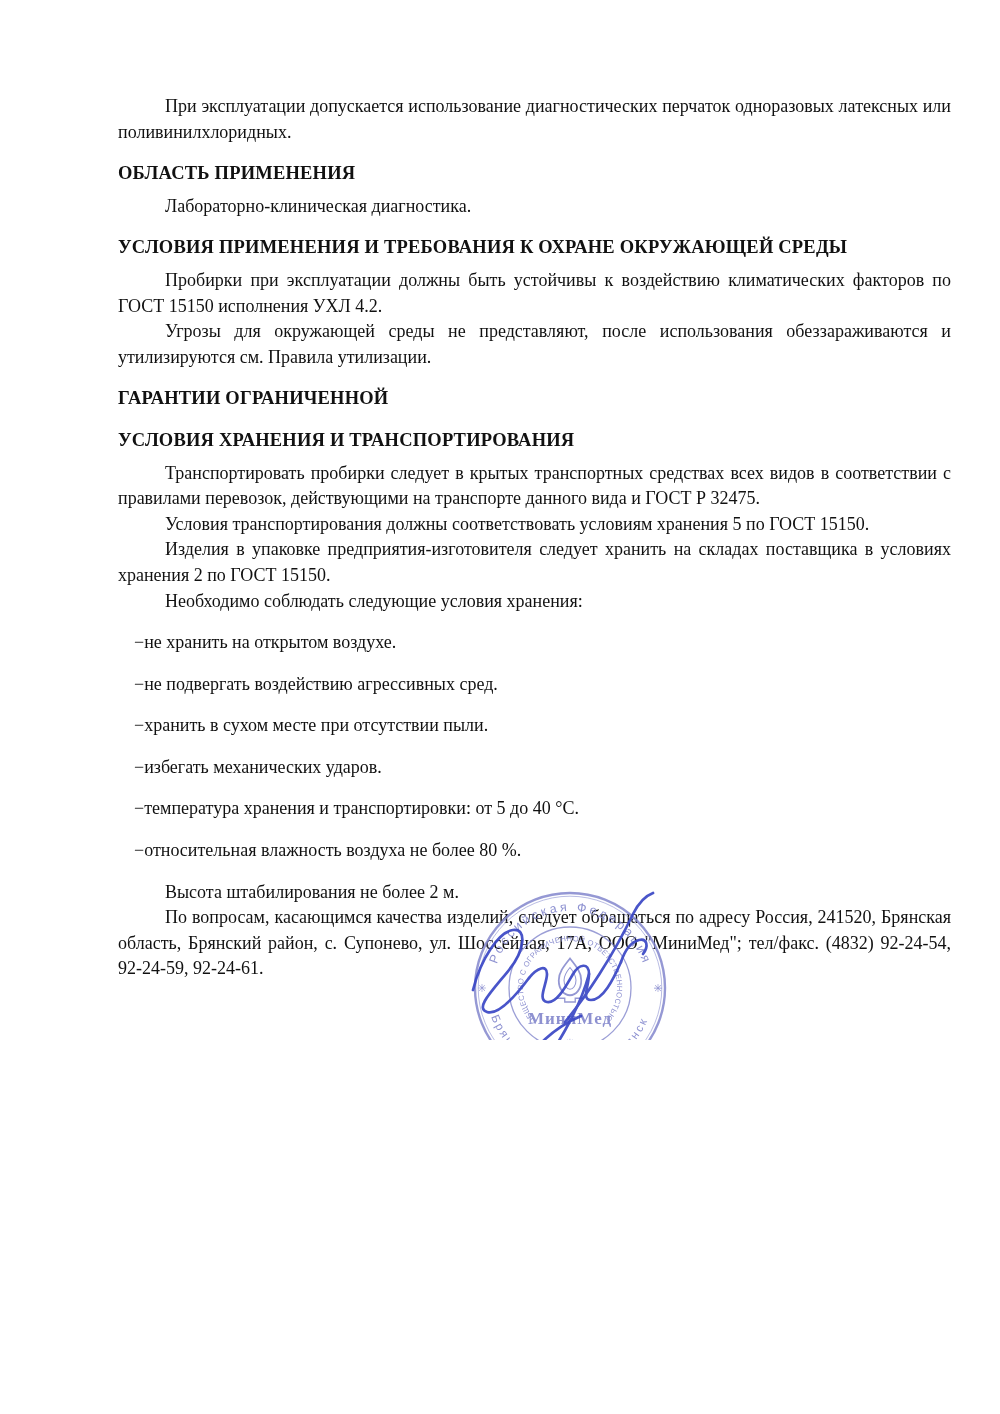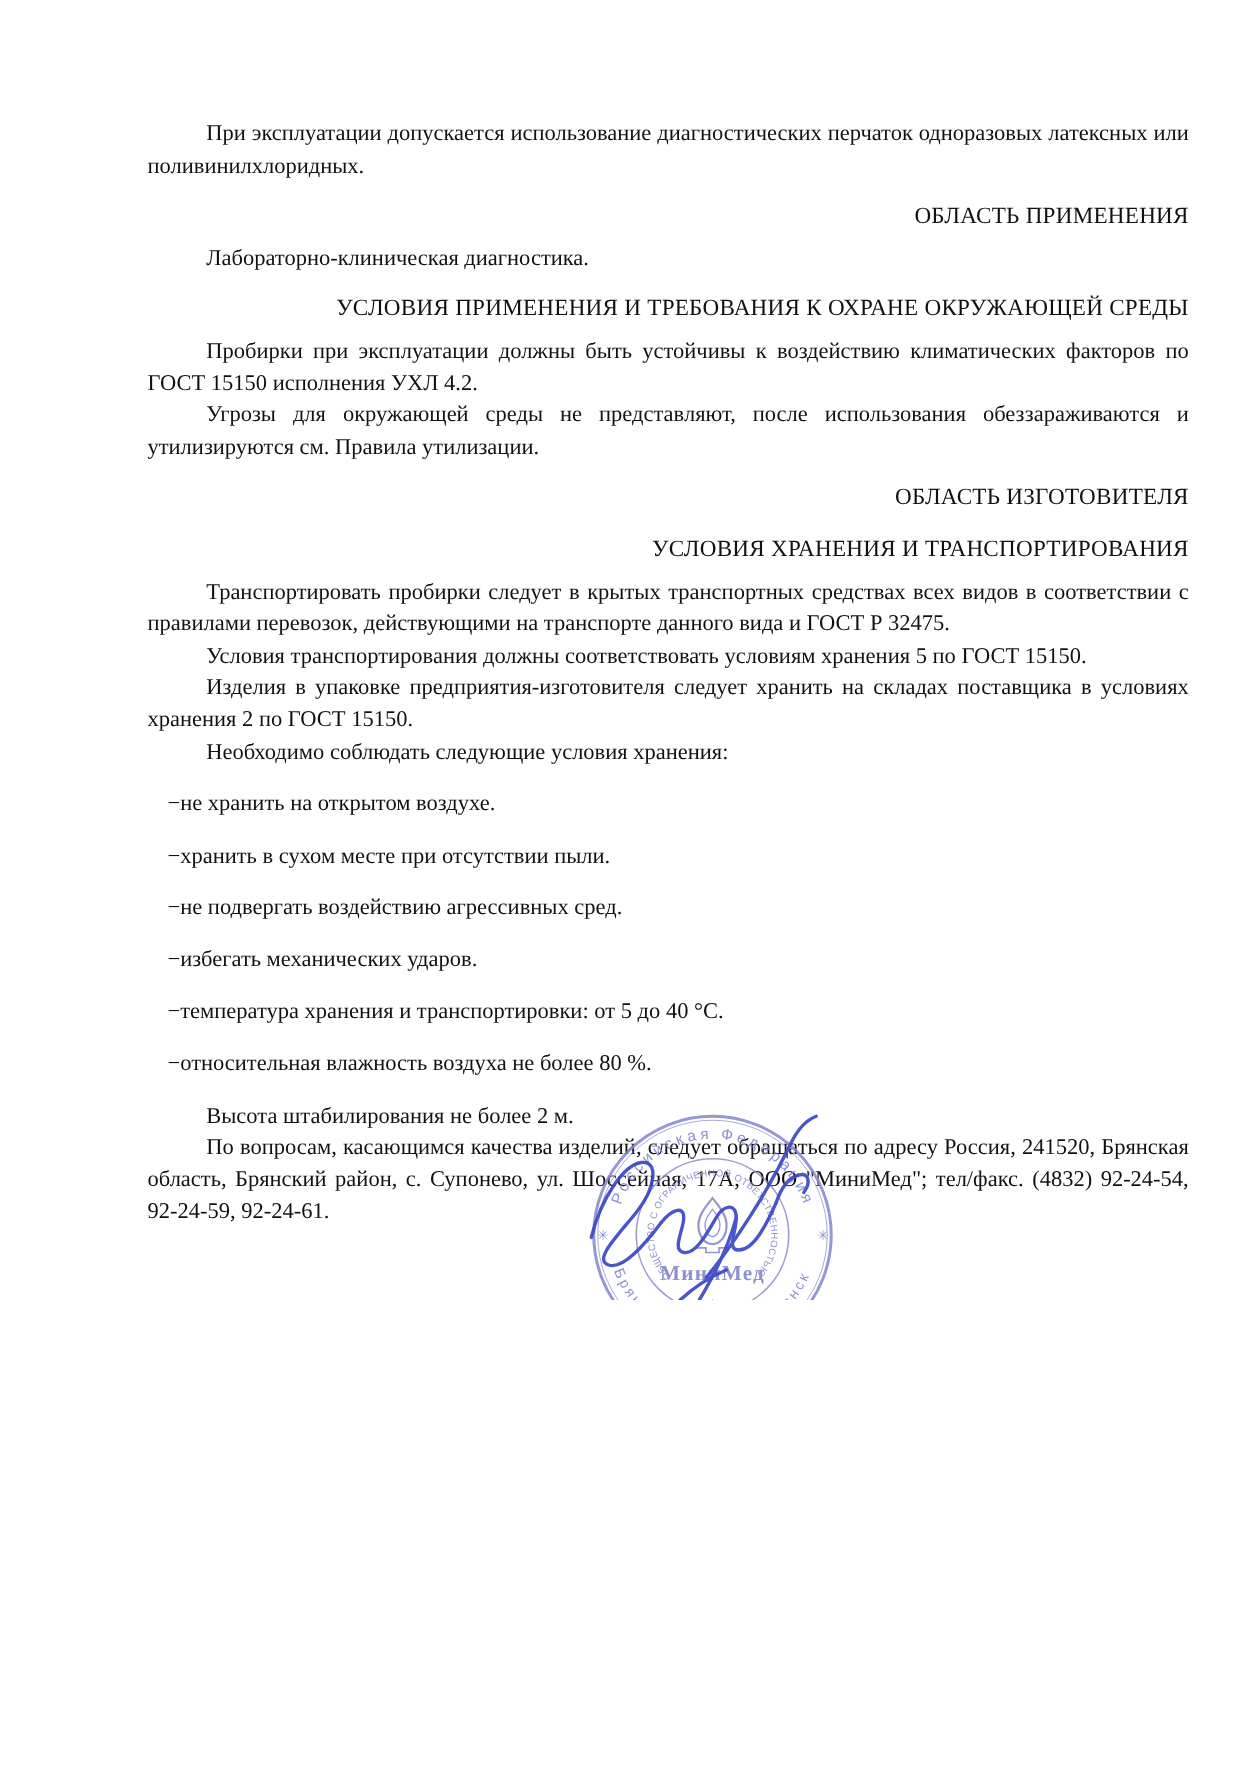--- a/index.html
+++ b/index.html
@@ -18,22 +18,22 @@
     top: 94px;
     width: 833px;
     font-size: 18px;
     line-height: 25.6px;
     text-align: justify;
   }
   .para { margin: 0; text-indent: 47px; }
   .heading {
     margin: 16px 0 7px 0;
     text-indent: 0;
-    text-align: right;
-    font-weight: 400;
+    text-align: left;
+    font-weight: 700;
     font-size: 18.5px;
     letter-spacing: 0.2px;
   }
   .list-item { margin: 16px; text-indent: 0; text-align: left; }
   .sig-row {
     display: flex;
     justify-content: space-between;
     margin-top: 72px;
     padding-right: 58px;
     font-weight: 700;
@@ -64,31 +64,31 @@
 
     <p class="para">При эксплуатации допускается использование диагностических перчаток одноразовых латексных или поливинилхлоридных.</p>
 
     <p class="heading">ОБЛАСТЬ ПРИМЕНЕНИЯ</p>
     <p class="para">Лабораторно-клиническая диагностика.</p>
 
     <p class="heading">УСЛОВИЯ ПРИМЕНЕНИЯ И ТРЕБОВАНИЯ К ОХРАНЕ ОКРУЖАЮЩЕЙ СРЕДЫ</p>
     <p class="para">Пробирки при эксплуатации должны быть устойчивы к воздействию климатических факторов по ГОСТ 15150 исполнения УХЛ 4.2.</p>
     <p class="para">Угрозы для окружающей среды не представляют, после использования обеззараживаются и утилизируются см. Правила утилизации.</p>
 
-    <p class="heading">ОБЛАСТЬ ИЗГОТОВИТЕЛЯ</p>
+    <p class="heading">ГАРАНТИИ ОГРАНИЧЕННОЙ</p>
 
     <p class="heading">УСЛОВИЯ ХРАНЕНИЯ И ТРАНСПОРТИРОВАНИЯ</p>
     <p class="para">Транспортировать пробирки следует в крытых транспортных средствах всех видов в соответствии с правилами перевозок, действующими на транспорте данного вида и ГОСТ Р 32475.</p>
     <p class="para">Условия транспортирования должны соответствовать условиям хранения 5 по ГОСТ 15150.</p>
     <p class="para">Изделия в упаковке предприятия-изготовителя следует хранить на складах поставщика в условиях хранения 2 по ГОСТ 15150.</p>
     <p class="para">Необходимо соблюдать следующие условия хранения:</p>
 
     <p class="list-item">−не хранить на открытом воздухе.</p>
+    <p class="list-item">−не подвергать воздействию агрессивных сред.</p>
     <p class="list-item">−хранить в сухом месте при отсутствии пыли.</p>
-    <p class="list-item">−не подвергать воздействию агрессивных сред.</p>
     <p class="list-item">−избегать механических ударов.</p>
     <p class="list-item">−температура хранения и транспортировки: от 5 до 40 °С.</p>
     <p class="list-item">−относительная влажность воздуха не более 80 %.</p>
 
     <p class="para">Высота штабилирования не более 2 м.</p>
     <p class="para">По вопросам, касающимся качества изделий, следует обращаться по адресу Россия, 241520, Брянская область, Брянский район, с. Супонево, ул. Шоссейная, 17А, ООО "МиниМед"; тел/факс. (4832) 92-24-54, 92-24-59, 92-24-61.</p>
 
     <div class="sig-row">
       <span>Начальник ОТК</span>
       <span>Грузинцев С.А.</span>

